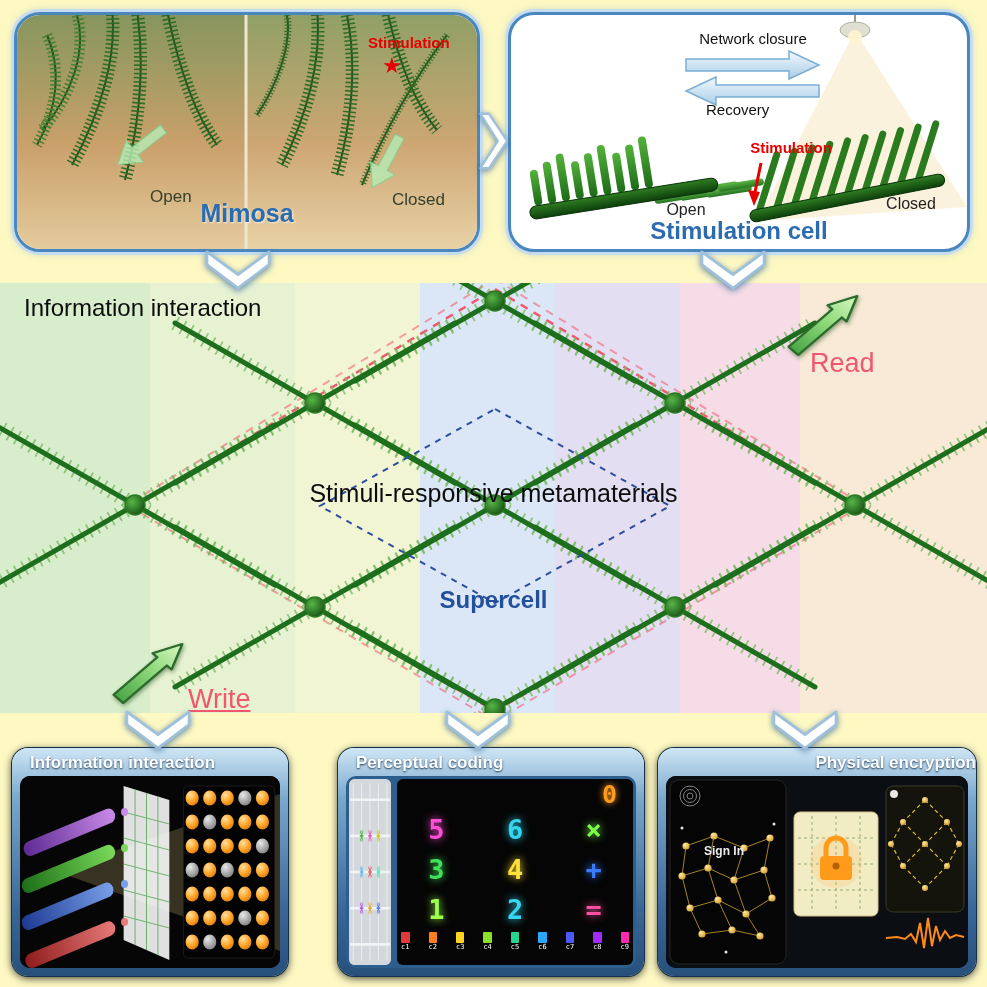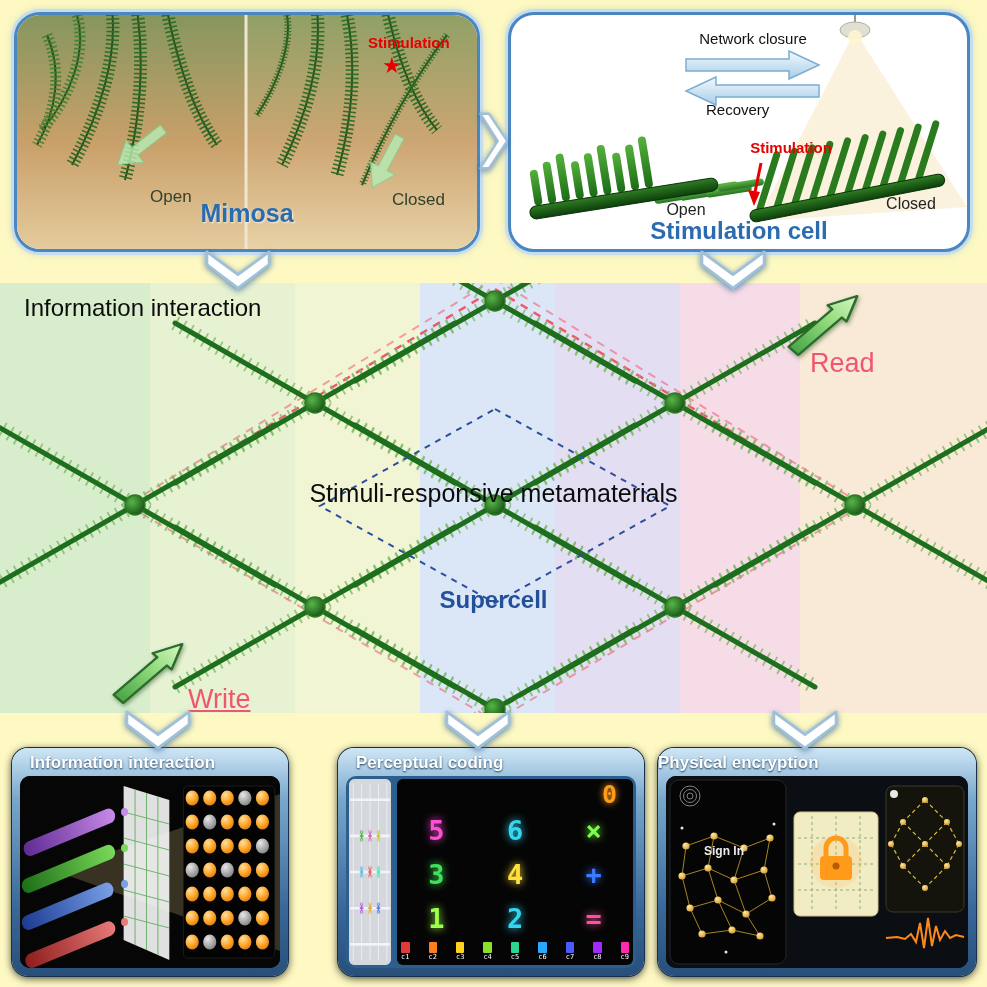--- a/index.html
+++ b/index.html
@@ -33,34 +33,34 @@
   #lbl-write{left:188px;top:684px;font-size:27px;text-decoration:underline;}
   #lbl-prog{left:660px;top:650px;width:312px;text-align:center;font-size:23px;line-height:26px;color:#0c0c0c;}
 
   
   .bpanel{position:absolute;top:748px;height:228px;border-radius:16px;
           background:linear-gradient(180deg,#cfe6f5 0%,#79a8cd 22%,#3a689a 70%,#274f7a 100%);
           box-shadow:0 0 0 1px #16304a,0 2px 8px rgba(0,0,0,.8);}
   #p-interaction{left:12px;width:276px;}
   #p-coding{left:338px;width:306px;}
   #p-encryption{left:658px;width:318px;}
-  .bpanel .btitle{position:absolute;top:5px;left:0;right:0;text-align:left;color:#fff;font-weight:bold;font-size:17px;
+  .bpanel .btitle{position:absolute;top:5px;left:0;right:0;text-align:right;color:#fff;font-weight:bold;font-size:17px;
                   text-shadow:0 1px 2px rgba(8,35,65,.9);}
   .bpanel .btitle.leftish{text-align:left;padding-left:18px;}
   .bpanel .art{position:absolute;left:8px;right:8px;top:28px;bottom:8px;border-radius:10px;overflow:hidden;background:#02060a;}
   #p-coding .art{display:flex;background:#2c5f8e;}
   .grid-sub{width:50%;margin:3px;border-radius:6px;overflow:hidden;background:#d4d8dc;}
   .digits-sub{flex:1;margin:3px;border-radius:6px;background:#050505;display:flex;flex-direction:column;}
   .drow-top{display:flex;height:30px;align-items:center;}
   .dzero{margin-left:auto;padding-right:16px;font-family:"DejaVu Sans Mono",monospace;font-weight:bold;font-size:25px;
          text-shadow:0 0 7px currentColor;}
   .dgrid{flex:1;display:grid;grid-template-columns:repeat(3,1fr);grid-template-rows:repeat(3,1fr);}
   .dcell{display:flex;align-items:center;justify-content:center;font-family:"DejaVu Sans Mono",monospace;
          font-weight:bold;font-size:27px;text-shadow:0 0 8px currentColor;}
-  .cbar{display:flex;padding:2px 4px 3px;gap:19px;}
+  .cbar{display:flex;padding:2px 4px 13px;gap:19px;}
   .cb{flex:1;text-align:center;}
   .cb .sw{height:11px;border-radius:1px;}
   .cb .lb{font-size:7px;line-height:9px;color:#fff;font-family:"DejaVu Sans Mono",monospace;}
   .signin{position:absolute;left:38px;top:34px;color:#ececec;font-size:12px;font-weight:bold;z-index:3;margin-top:34px;}
 </style>
 </head>
 <body>
 
 <svg width="0" height="0" style="position:absolute" aria-hidden="true">
   <defs>

